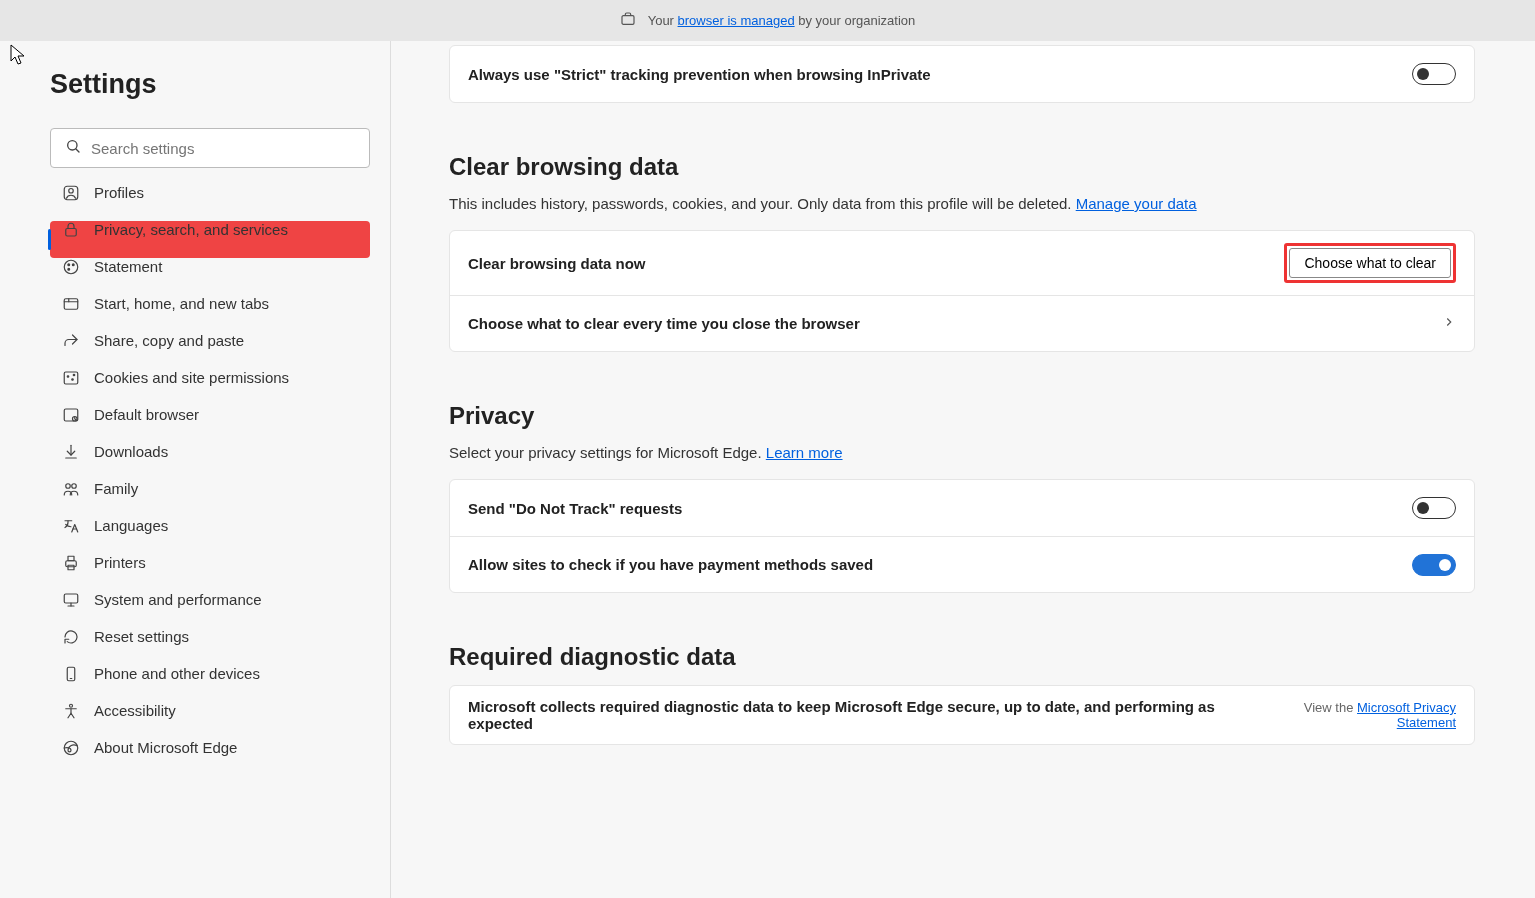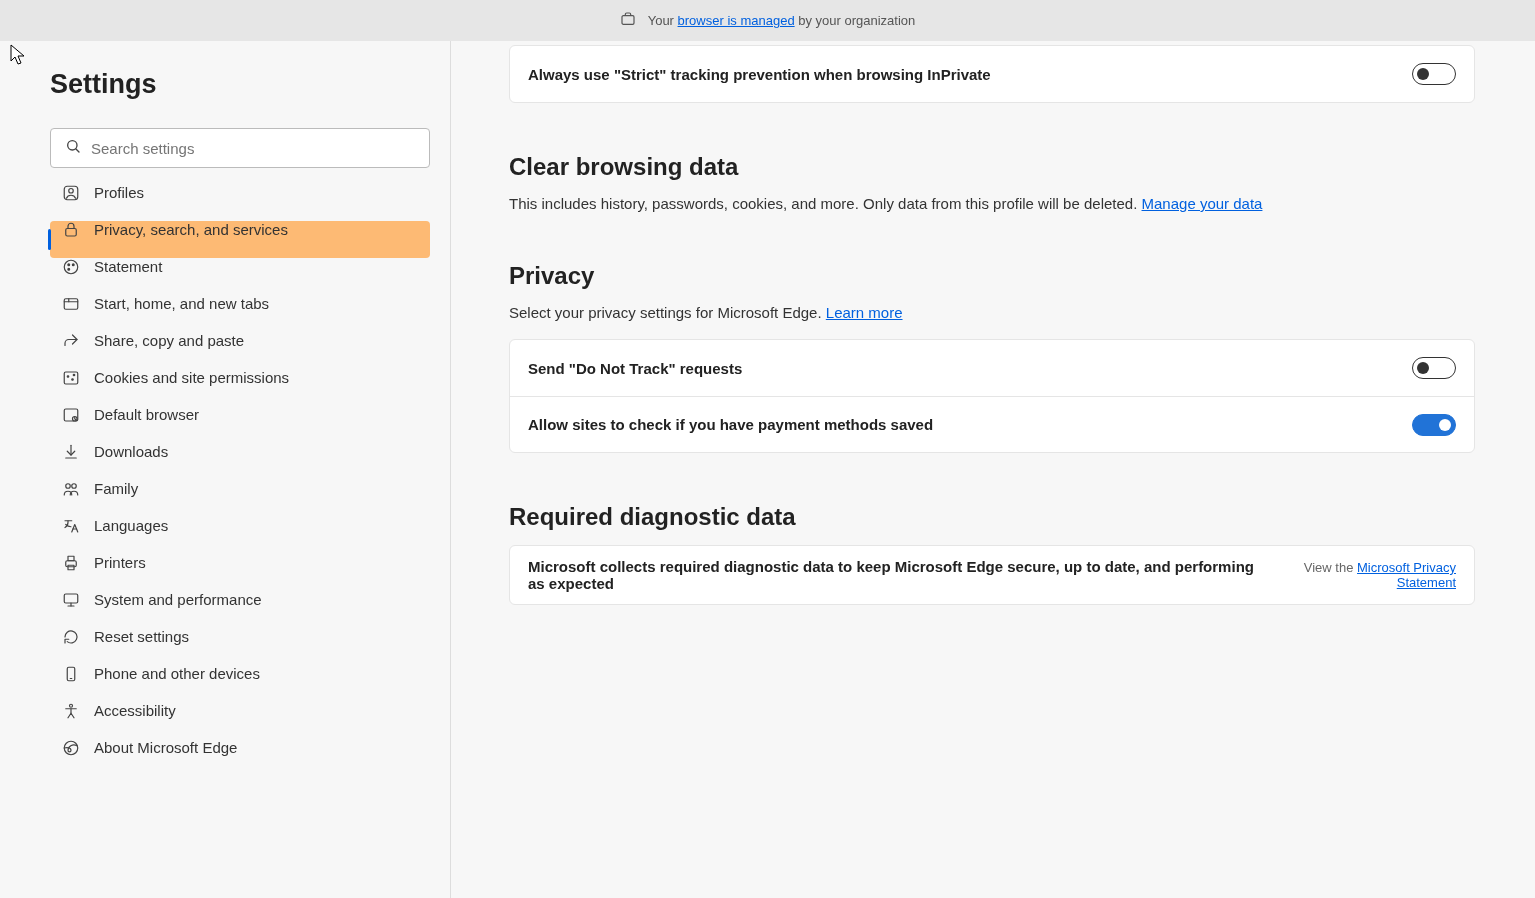--- a/index.html
+++ b/index.html
@@ -18,21 +18,21 @@
       align-items: center;
       justify-content: center;
       font-size: 13px;
       color: #555;
       gap: 12px;
     }
     .banner svg { width: 16px; height: 16px; }
     .banner a { color: #0060df; text-decoration: underline; }
     .layout { display: flex; height: calc(100% - 41px); }
     .sidebar {
-      width: 451px;
+      width: 391px;
       padding: 28px 20px 0 50px;
       border-right: 1px solid #ddd;
     }
     .sidebar h1 {
       font-size: 27px;
       font-weight: 600;
       margin-bottom: 28px;
     }
     .search-box {
       display: flex;
@@ -55,21 +55,21 @@
       display: flex; align-items: flex-start;
       gap: 14px;
       height: 37px;
       padding: 0 12px;
       font-size: 15px;
       color: #333;
       cursor: pointer;
       border-radius: 4px;
     }
     .nav li.active {
-      background: #fdba74;
+      background: #ef4444;
       position: relative;
     }
     .nav li.active::before {
       content: "";
       position: absolute;
       left: -2px; top: 8px; bottom: 8px; width: 3px;
       background: #0060df; border-radius: 2px;
     }
     .nav li svg { width: 18px; height: 18px; flex-shrink: 0; }
     .content {
@@ -301,22 +301,38 @@
 
     <div class="card first">
       <div class="row">
         <span>Always use "Strict" tracking prevention when browsing InPrivate</span>
         <div class="toggle"></div>
       </div>
     </div>
 
     <h2 class="section-title">Clear browsing data</h2>
     <p class="section-desc">
-      <span>This includes history, passwords, cookies, and more. Only data from this profile will be deleted. </span><span class="link">Manage your data</span>
+      <span>This includes history, passwords, cookies, and your. Only data from this profile will be deleted. </span><span class="link">Manage your data</span>
     </p>
+    <div class="card">
+      <div class="row">
+        <span>Clear browsing data now</span>
+        <span class="highlight-box">
+          <button class="btn-outline">Choose what to clear</button>
+        </span>
+      </div>
+      <div class="row">
+        <span>Choose what to clear every time you close the browser</span>
+        <span class="chevron">
+          <svg viewBox="0 0 24 24" fill="none" stroke-width="2">
+              <polyline points="9 6 15 12 9 18"></polyline>
+            </svg>
+        </span>
+      </div>
+    </div>
 
     <h2 class="section-title">Privacy</h2>
     <p class="section-desc">
       <span>Select your privacy settings for Microsoft Edge. </span><span class="link">Learn more</span>
     </p>
     <div class="card">
       <div class="row">
         <span>Send "Do Not Track" requests</span>
         <div class="toggle"></div>
       </div>

